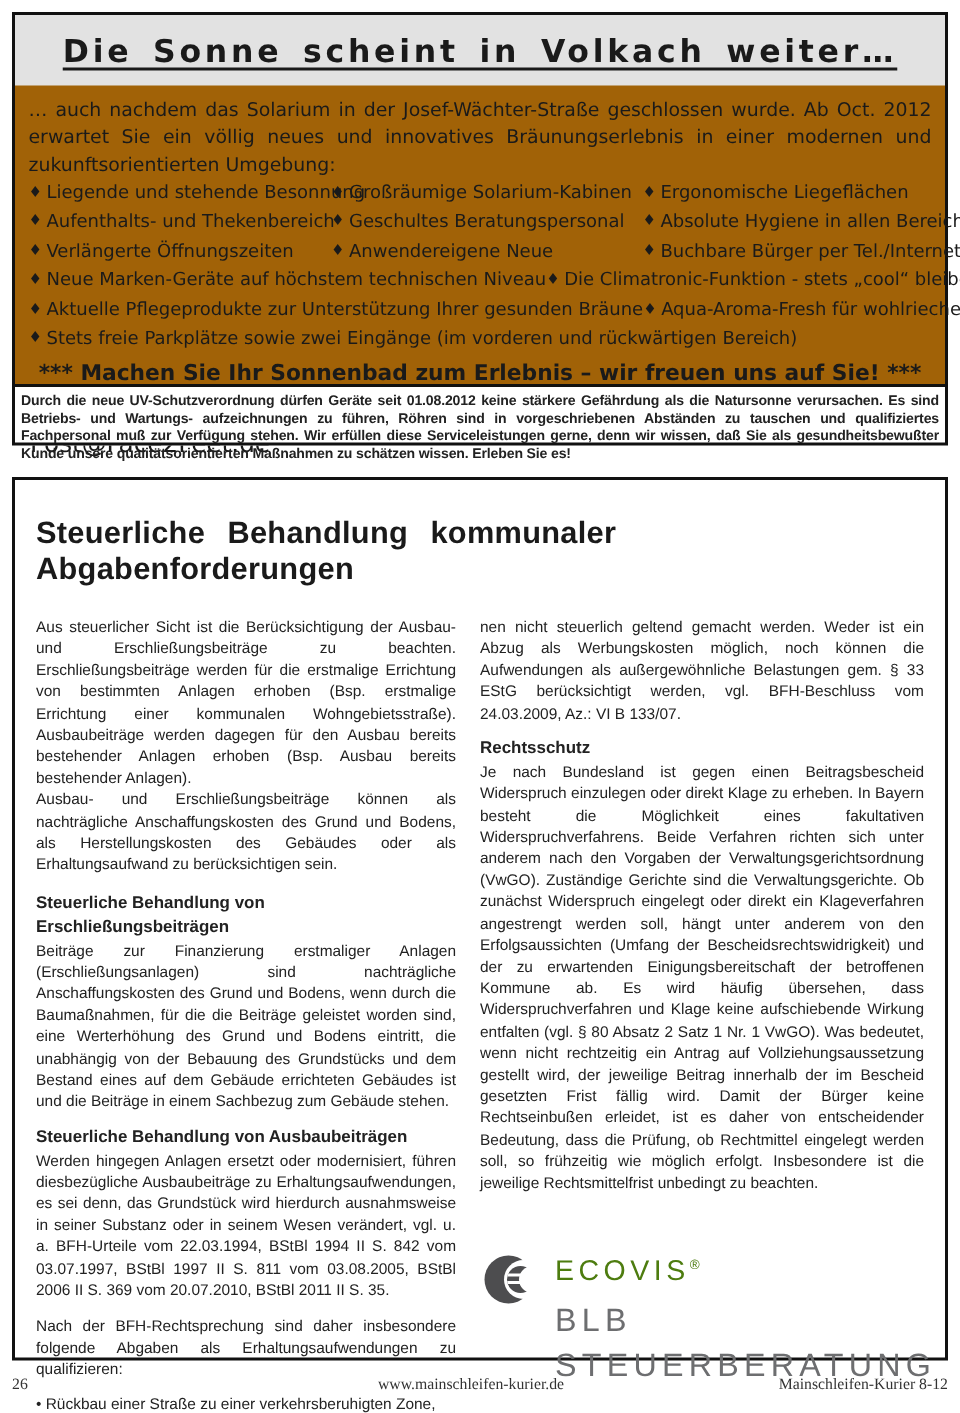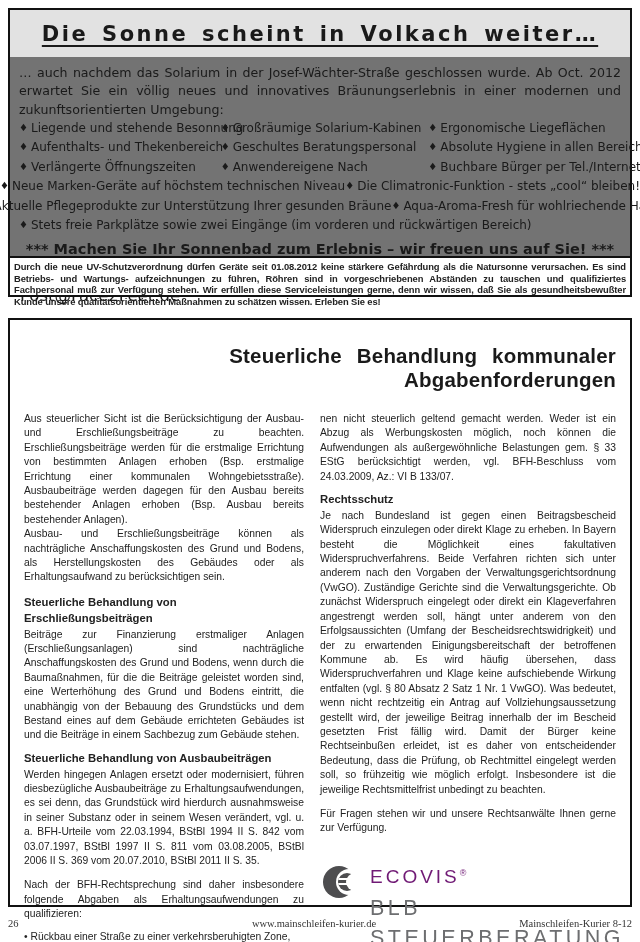--- a/index.html
+++ b/index.html
@@ -8,38 +8,38 @@
     width:640px; height:942px; position:relative;
     font-family:"Liberation Sans", sans-serif;
     color:#1a1a1a;
     -webkit-font-smoothing:antialiased;
   }
   .page { position:absolute; inset:0; background:#fff; }
 
   
   .ad-box {
     position:absolute; left:8px; top:8px; width:624px; height:250px;
-    border:2.5px solid #111; background:#737373;
+    border:2.5px solid #111; background:#a16207;
   }
   .ad-titlebar {
     height:47px; background:#e2e2e2;
     display:flex; align-items:center; justify-content:center;
   }
   .ad-title {
     font-size:21px; font-weight:bold; letter-spacing:2.5px; word-spacing:4px;
     text-decoration:underline; text-underline-offset:4px;
     font-family:"DejaVu Sans", sans-serif;
   }
   .ad-body { padding:7px 9px 0 9px; font-family:"DejaVu Sans", sans-serif; }
   .ad-intro { font-size:12.6px; line-height:1.45; text-align:justify; }
   .b-row { display:flex; font-size:12px; line-height:1.62; }
   .b-row.three .cell:nth-child(1){ width:33.5%; }
   .b-row.three .cell:nth-child(2){ width:34.5%; }
   .b-row.three .cell:nth-child(3){ width:32%; }
-  .b-row.two { justify-content:center; }
+  .b-row.two { justify-content:flex-start; }
   .cell { white-space:nowrap; overflow:visible; }
   .diamond { font-size:10px; margin-right:3px; position:relative; top:-1px; }
   .ad-cta {
     text-align:center; font-weight:bold; font-size:14.5px; margin-top:6px;
     font-family:"DejaVu Sans", sans-serif;
   }
   .ad-address {
     font-size:16.5px; margin-top:10px; padding-left:1px;
     font-family:"DejaVu Sans", sans-serif;
   }
@@ -52,40 +52,40 @@
     text-align:justify;
   }
 
   
   .article-box {
     position:absolute; left:8px; top:318px; width:624px; height:589px;
     border:2px solid #111; background:#fff;
     padding:24px 14px 0 14px;
   }
   .article-title {
-    text-align:right; font-weight:bold; font-size:20.5px;
+    text-align:left; font-weight:bold; font-size:20.5px;
     word-spacing:9px; letter-spacing:0.2px; margin-bottom:20px;
   }
   .cols { display:flex; gap:16px; }
   .col { width:50%; font-size:10.3px; line-height:1.4; text-align:justify; color:#222; }
   .col p { margin-bottom:0; }
   .col .gap { height:10px; }
   .col h3 { font-size:11.3px; font-weight:bold; margin:8px 0 1px 0; text-align:left; }
   .col h3.first { margin-top:10px; }
   ul.refs { list-style:none; margin-top:8px; }
   ul.refs li { padding-left:10px; text-indent:-10px; margin-bottom:2px; text-align:left; }
   ul.refs li::before { content:"• "; }
 
   
   .ecovis { margin-top:26px; padding-left:2px; }
   .ecovis-logo { display:flex; align-items:flex-start; }
   .ecovis-mark { width:40px; height:40px; flex:0 0 40px; margin-right:8px; }
   .ecovis-words { padding-top:2px; }
   .ecovis-name {
-    font-size:19px; color:#701a75; letter-spacing:3px; font-weight:normal;
+    font-size:19px; color:#4d7c0f; letter-spacing:3px; font-weight:normal;
   }
   .ecovis-reg { font-size:9px; vertical-align:super; letter-spacing:0; }
   .ecovis-sub {
     font-size:21.5px; color:#6d6e70; letter-spacing:3.5px; margin-top:3px;
   }
 
   
   .page-footer {
     position:absolute; left:8px; right:8px; top:918px;
     display:flex; justify-content:space-between; align-items:baseline;
@@ -110,21 +110,21 @@
         <span class="cell"><span class="diamond">♦</span><span>Großräumige Solarium-Kabinen</span></span>
         <span class="cell"><span class="diamond">♦</span><span>Ergonomische Liegeflächen</span></span>
       </div>
       <div class="b-row three">
         <span class="cell"><span class="diamond">♦</span><span>Aufenthalts- und Thekenbereich</span></span>
         <span class="cell"><span class="diamond">♦</span><span>Geschultes Beratungspersonal</span></span>
         <span class="cell"><span class="diamond">♦</span><span>Absolute Hygiene in allen Bereichen</span></span>
       </div>
       <div class="b-row three">
         <span class="cell"><span class="diamond">♦</span><span>Verlängerte Öffnungszeiten</span></span>
-        <span class="cell"><span class="diamond">♦</span><span>Anwendereigene Nach</span></span>
+        <span class="cell"><span class="diamond">♦</span><span>Anwendereigene Neue</span></span>
         <span class="cell"><span class="diamond">♦</span><span>Buchbare Bürger per Tel./Internet</span></span>
       </div>
       <div class="b-row two">
         <span class="cell"><span class="diamond">♦</span><span>Neue Marken-Geräte auf höchstem technischen Niveau</span></span>
         <span class="cell"><span class="diamond">♦</span><span>Die Climatronic-Funktion - stets „cool“ bleiben!</span></span>
       </div>
       <div class="b-row two">
         <span class="cell"><span class="diamond">♦</span><span>Aktuelle Pflegeprodukte zur Unterstützung Ihrer gesunden Bräune</span></span>
         <span class="cell"><span class="diamond">♦</span><span>Aqua-Aroma-Fresh für wohlriechende Haut</span></span>
       </div>
@@ -158,21 +158,20 @@
 
         </ul>
 
       </div>
 
       <div class="col">
         <p>nen nicht steuerlich geltend gemacht werden. Weder ist ein Abzug als Werbungskosten möglich, noch können die Aufwendungen als außergewöhnliche Belastungen gem. § 33 EStG berücksichtigt werden, vgl. BFH-Beschluss vom 24.03.2009, Az.: VI B 133/07.</p>
         <h3>Rechtsschutz</h3>
         <p>Je nach Bundesland ist gegen einen Beitragsbescheid Widerspruch einzulegen oder direkt Klage zu erheben. In Bayern besteht die Möglichkeit eines fakultativen Widerspruchverfahrens. Beide Verfahren richten sich unter anderem nach den Vorgaben der Verwaltungsgerichtsordnung (VwGO). Zuständige Gerichte sind die Verwaltungsgerichte. Ob zunächst Widerspruch eingelegt oder direkt ein Klageverfahren angestrengt werden soll, hängt unter anderem von den Erfolgsaussichten (Umfang der Bescheidsrechtswidrigkeit) und der zu erwartenden Einigungsbereitschaft der betroffenen Kommune ab. Es wird häufig übersehen, dass Widerspruchverfahren und Klage keine aufschiebende Wirkung entfalten (vgl. § 80 Absatz 2 Satz 1 Nr. 1 VwGO). Was bedeutet, wenn nicht rechtzeitig ein Antrag auf Vollziehungsaussetzung gestellt wird, der jeweilige Beitrag innerhalb der im Bescheid gesetzten Frist fällig wird. Damit der Bürger keine Rechtseinbußen erleidet, ist es daher von entscheidender Bedeutung, dass die Prüfung, ob Rechtmittel eingelegt werden soll, so frühzeitig wie möglich erfolgt. Insbesondere ist die jeweilige Rechtsmittelfrist unbedingt zu beachten.</p>
         <div class="gap"></div>
-        <p>Für Fragen stehen wir und unsere Rechtsanwälte Ihnen gerne zur Verfügung.</p>
 
         <div class="ecovis">
           <div class="ecovis-logo">
             <svg class="ecovis-mark" viewBox="0 0 40 40" aria-hidden="true">
               <defs>
                 <clipPath id="smallmoon">
                     <circle cx="25" cy="20" r="9"></circle>
                   </clipPath>
               </defs>
               <circle cx="17" cy="20" r="16" fill="#4d4d4f"></circle>

